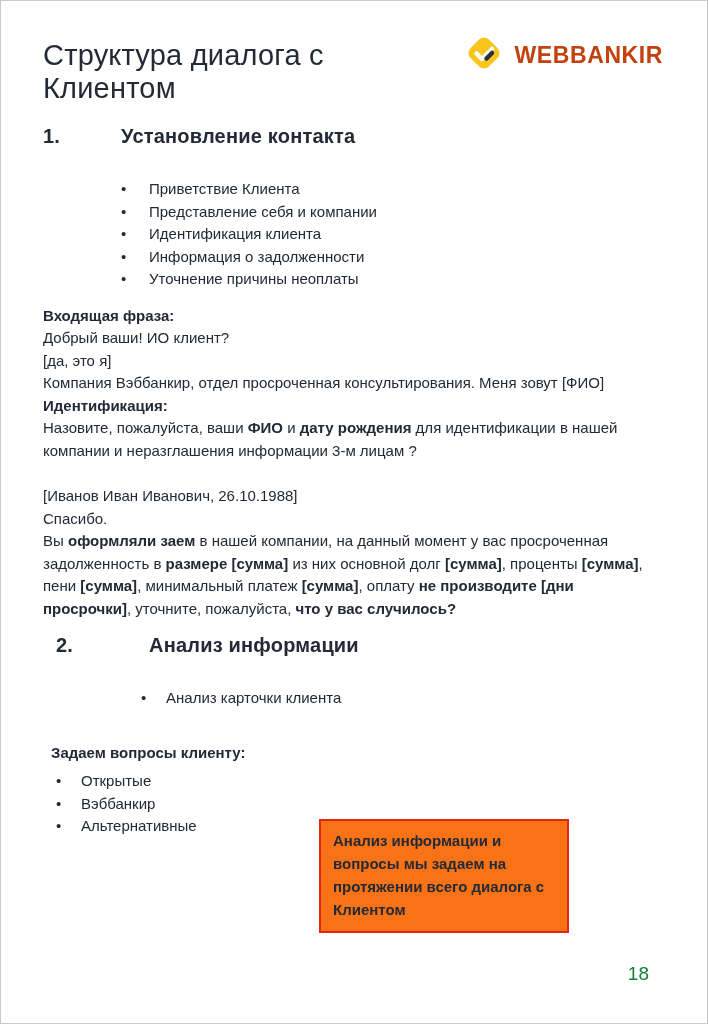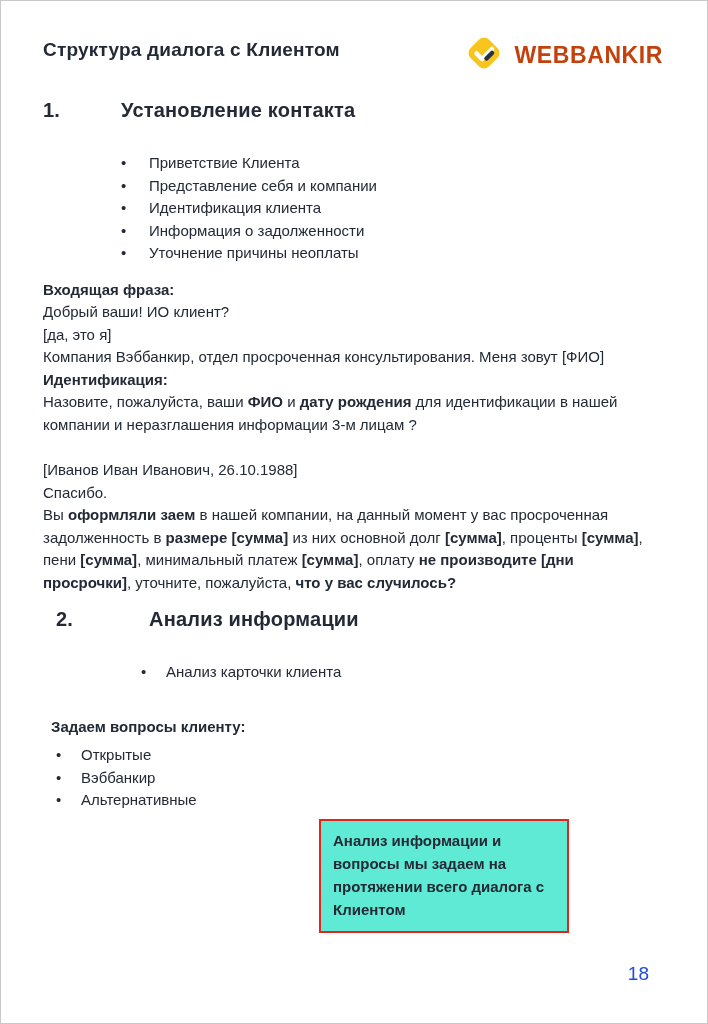--- a/index.html
+++ b/index.html
@@ -11,21 +11,21 @@
   }
   .page {
     position:relative;
     width:708px; height:1024px;
     background:#ffffff;
     border:1px solid #c9c9c9;
     padding:30px 44px 0 42px;
     overflow:hidden;
   }
   .header { display:flex; justify-content:space-between; align-items:flex-start; }
-  .page-title { font-size:19px; font-weight:700; padding-top:8px; letter-spacing:0.2px; }
+  .page-title { font-size:29px; font-weight:400; padding-top:8px; letter-spacing:0.2px; }
   .logo { display:flex; align-items:center; gap:9px; }
   .logo-text { font-size:23px; font-weight:700; letter-spacing:0.6px; color:#c2410c; }
 
   .section-heading { display:flex; font-size:20px; font-weight:700; letter-spacing:0.2px; }
   .sec1-heading { margin-top:20px; }
   .sec1-heading .sec-num { width:78px; }
   .sec2-heading { margin-top:14px; }
   .sec2-heading .sec-num { margin-left:13px; width:93px; }
 
   ul { list-style:none; }
@@ -42,27 +42,27 @@
   .script-line { font-size:15px; line-height:22.5px; }
   .script-line .b { font-weight:700; }
   .gap { margin-top:23px; }
 
   .questions-label { margin-top:32px; margin-left:8px; font-size:15px; font-weight:700; line-height:22.5px; }
 
   .note-box {
     position:absolute; left:318px; top:818px; width:250px;
     border:2px solid #e0261b;
     padding:8px 12px 10px 12px;
-    background:#5eead4;
+    background:#f97316;
   }
   .note-text { font-size:15px; font-weight:700; line-height:23px; color:#232a36; }
 
   .page-number {
     position:absolute; right:58px; bottom:38px;
-    font-size:19px; color:#1d4ed8;
+    font-size:19px; color:#15803d;
   }
 </style>
 </head>
 <body>
 
 <div class="page">
 
   <div class="header">
     <div class="page-title">Структура диалога с Клиентом</div>
     <div class="logo">

